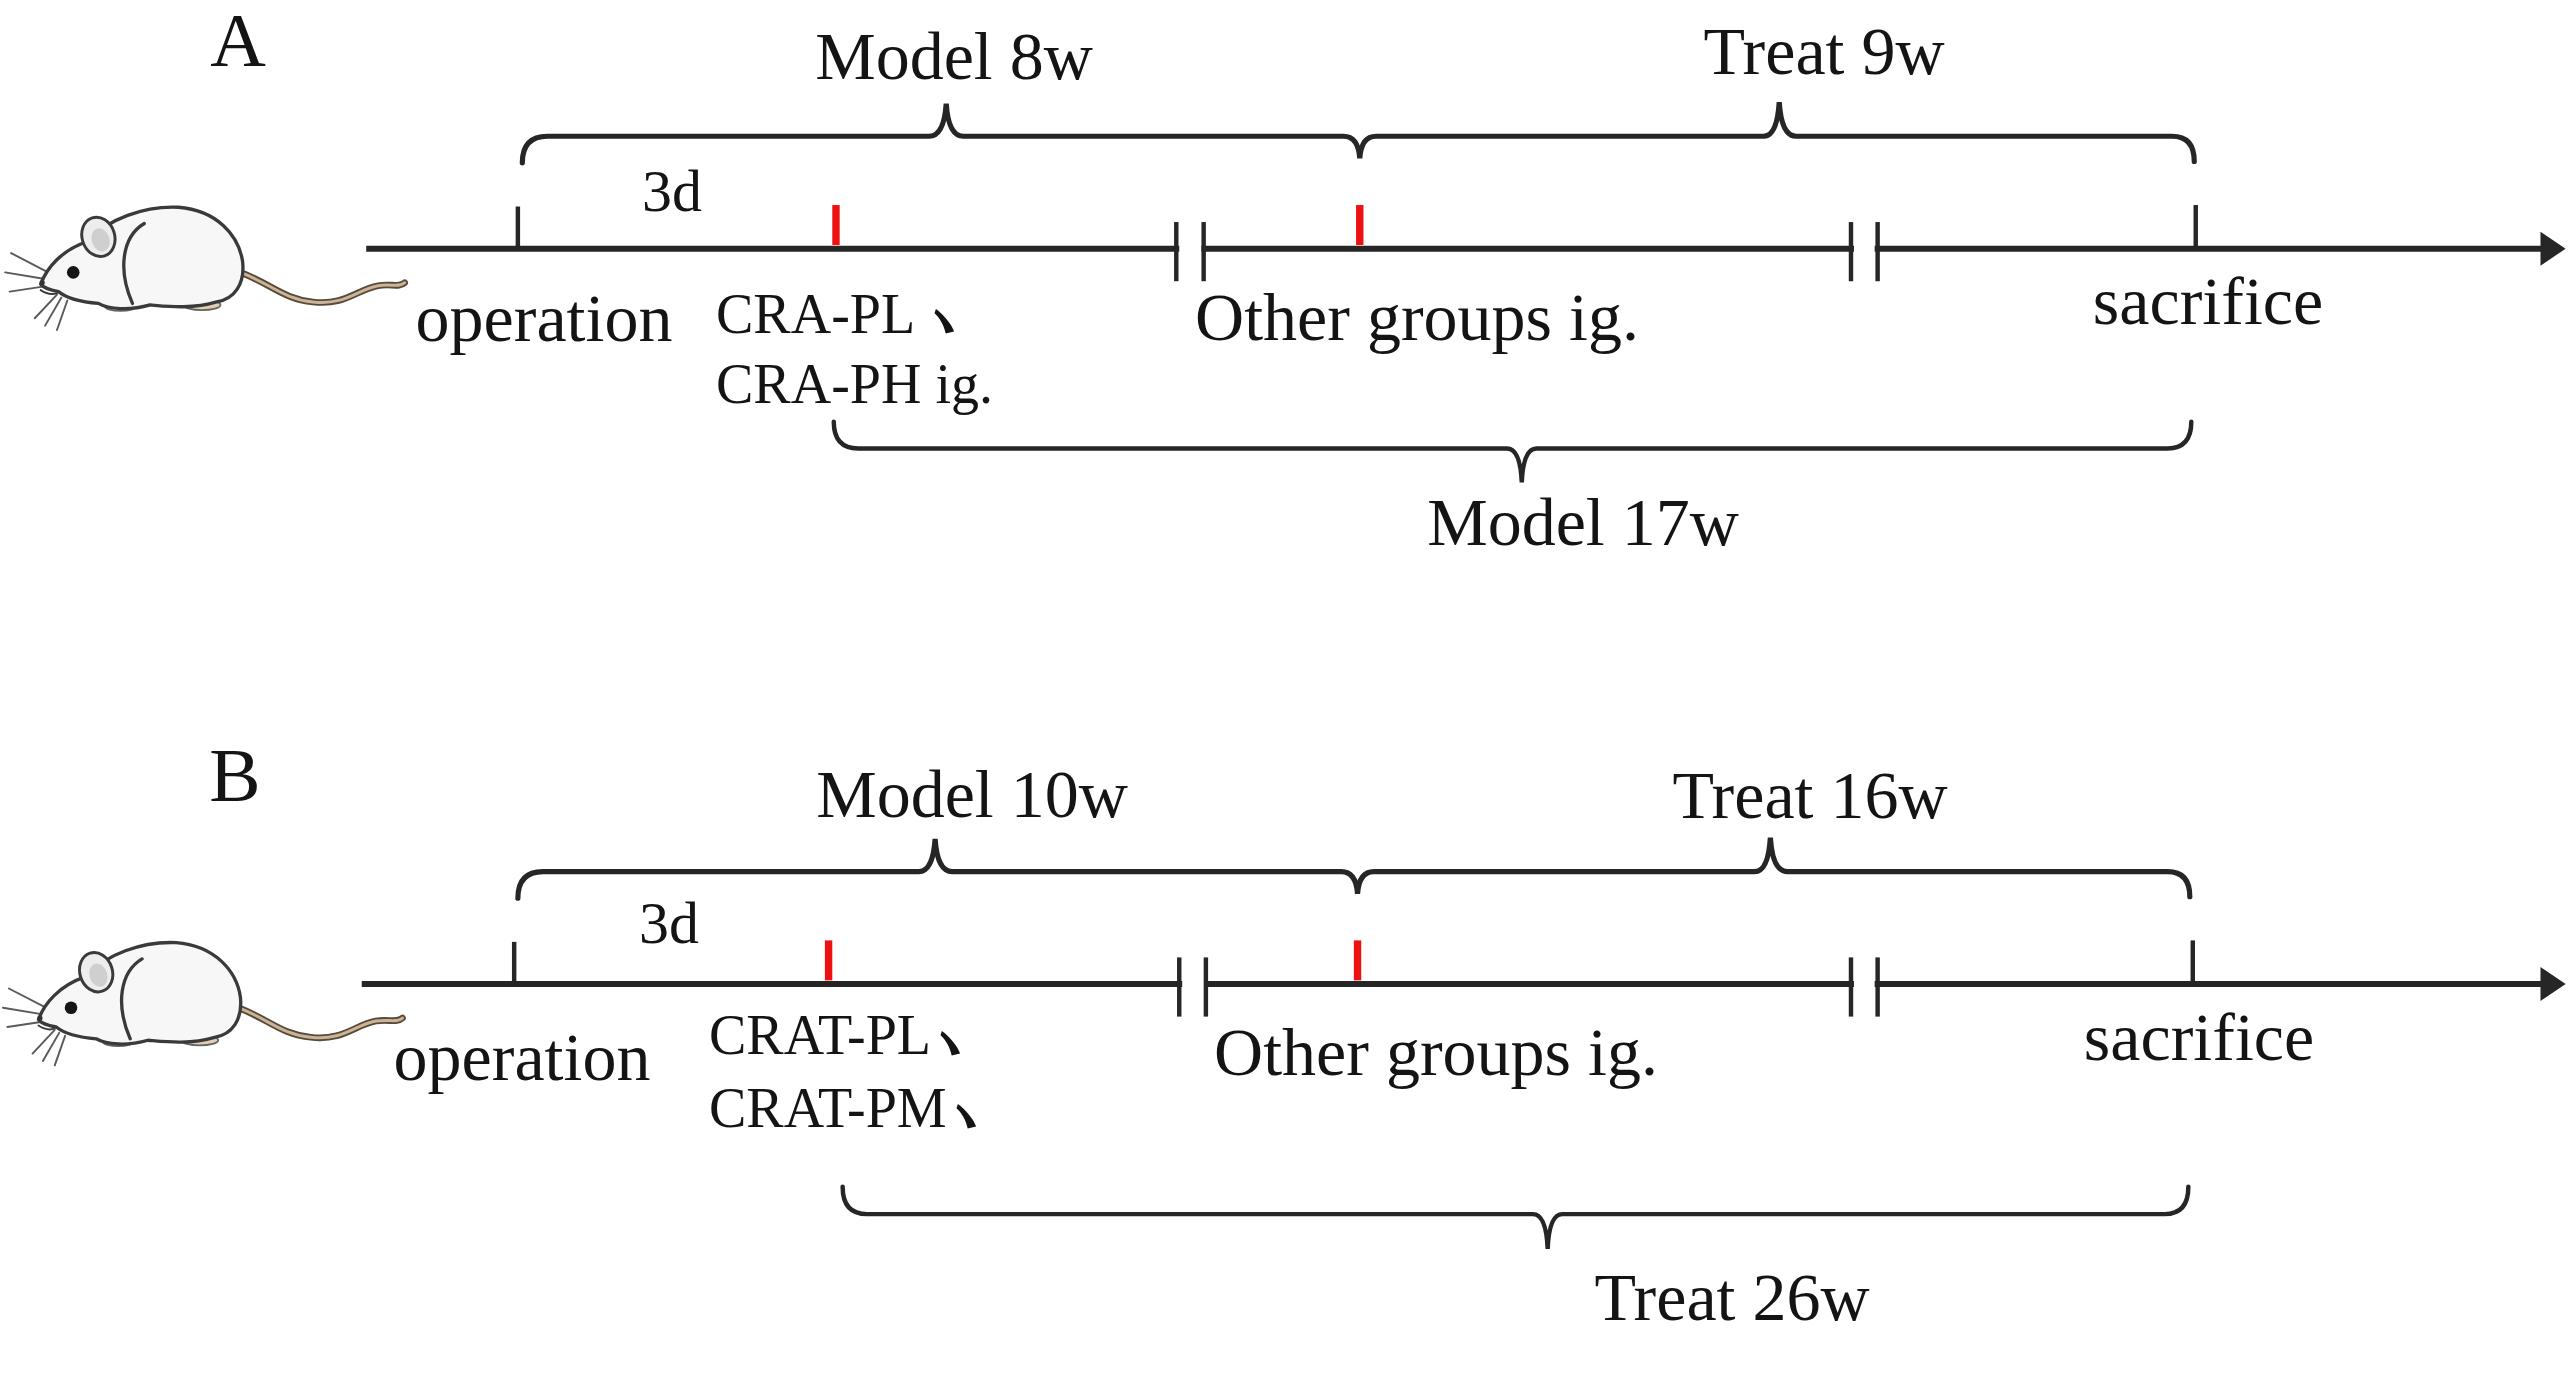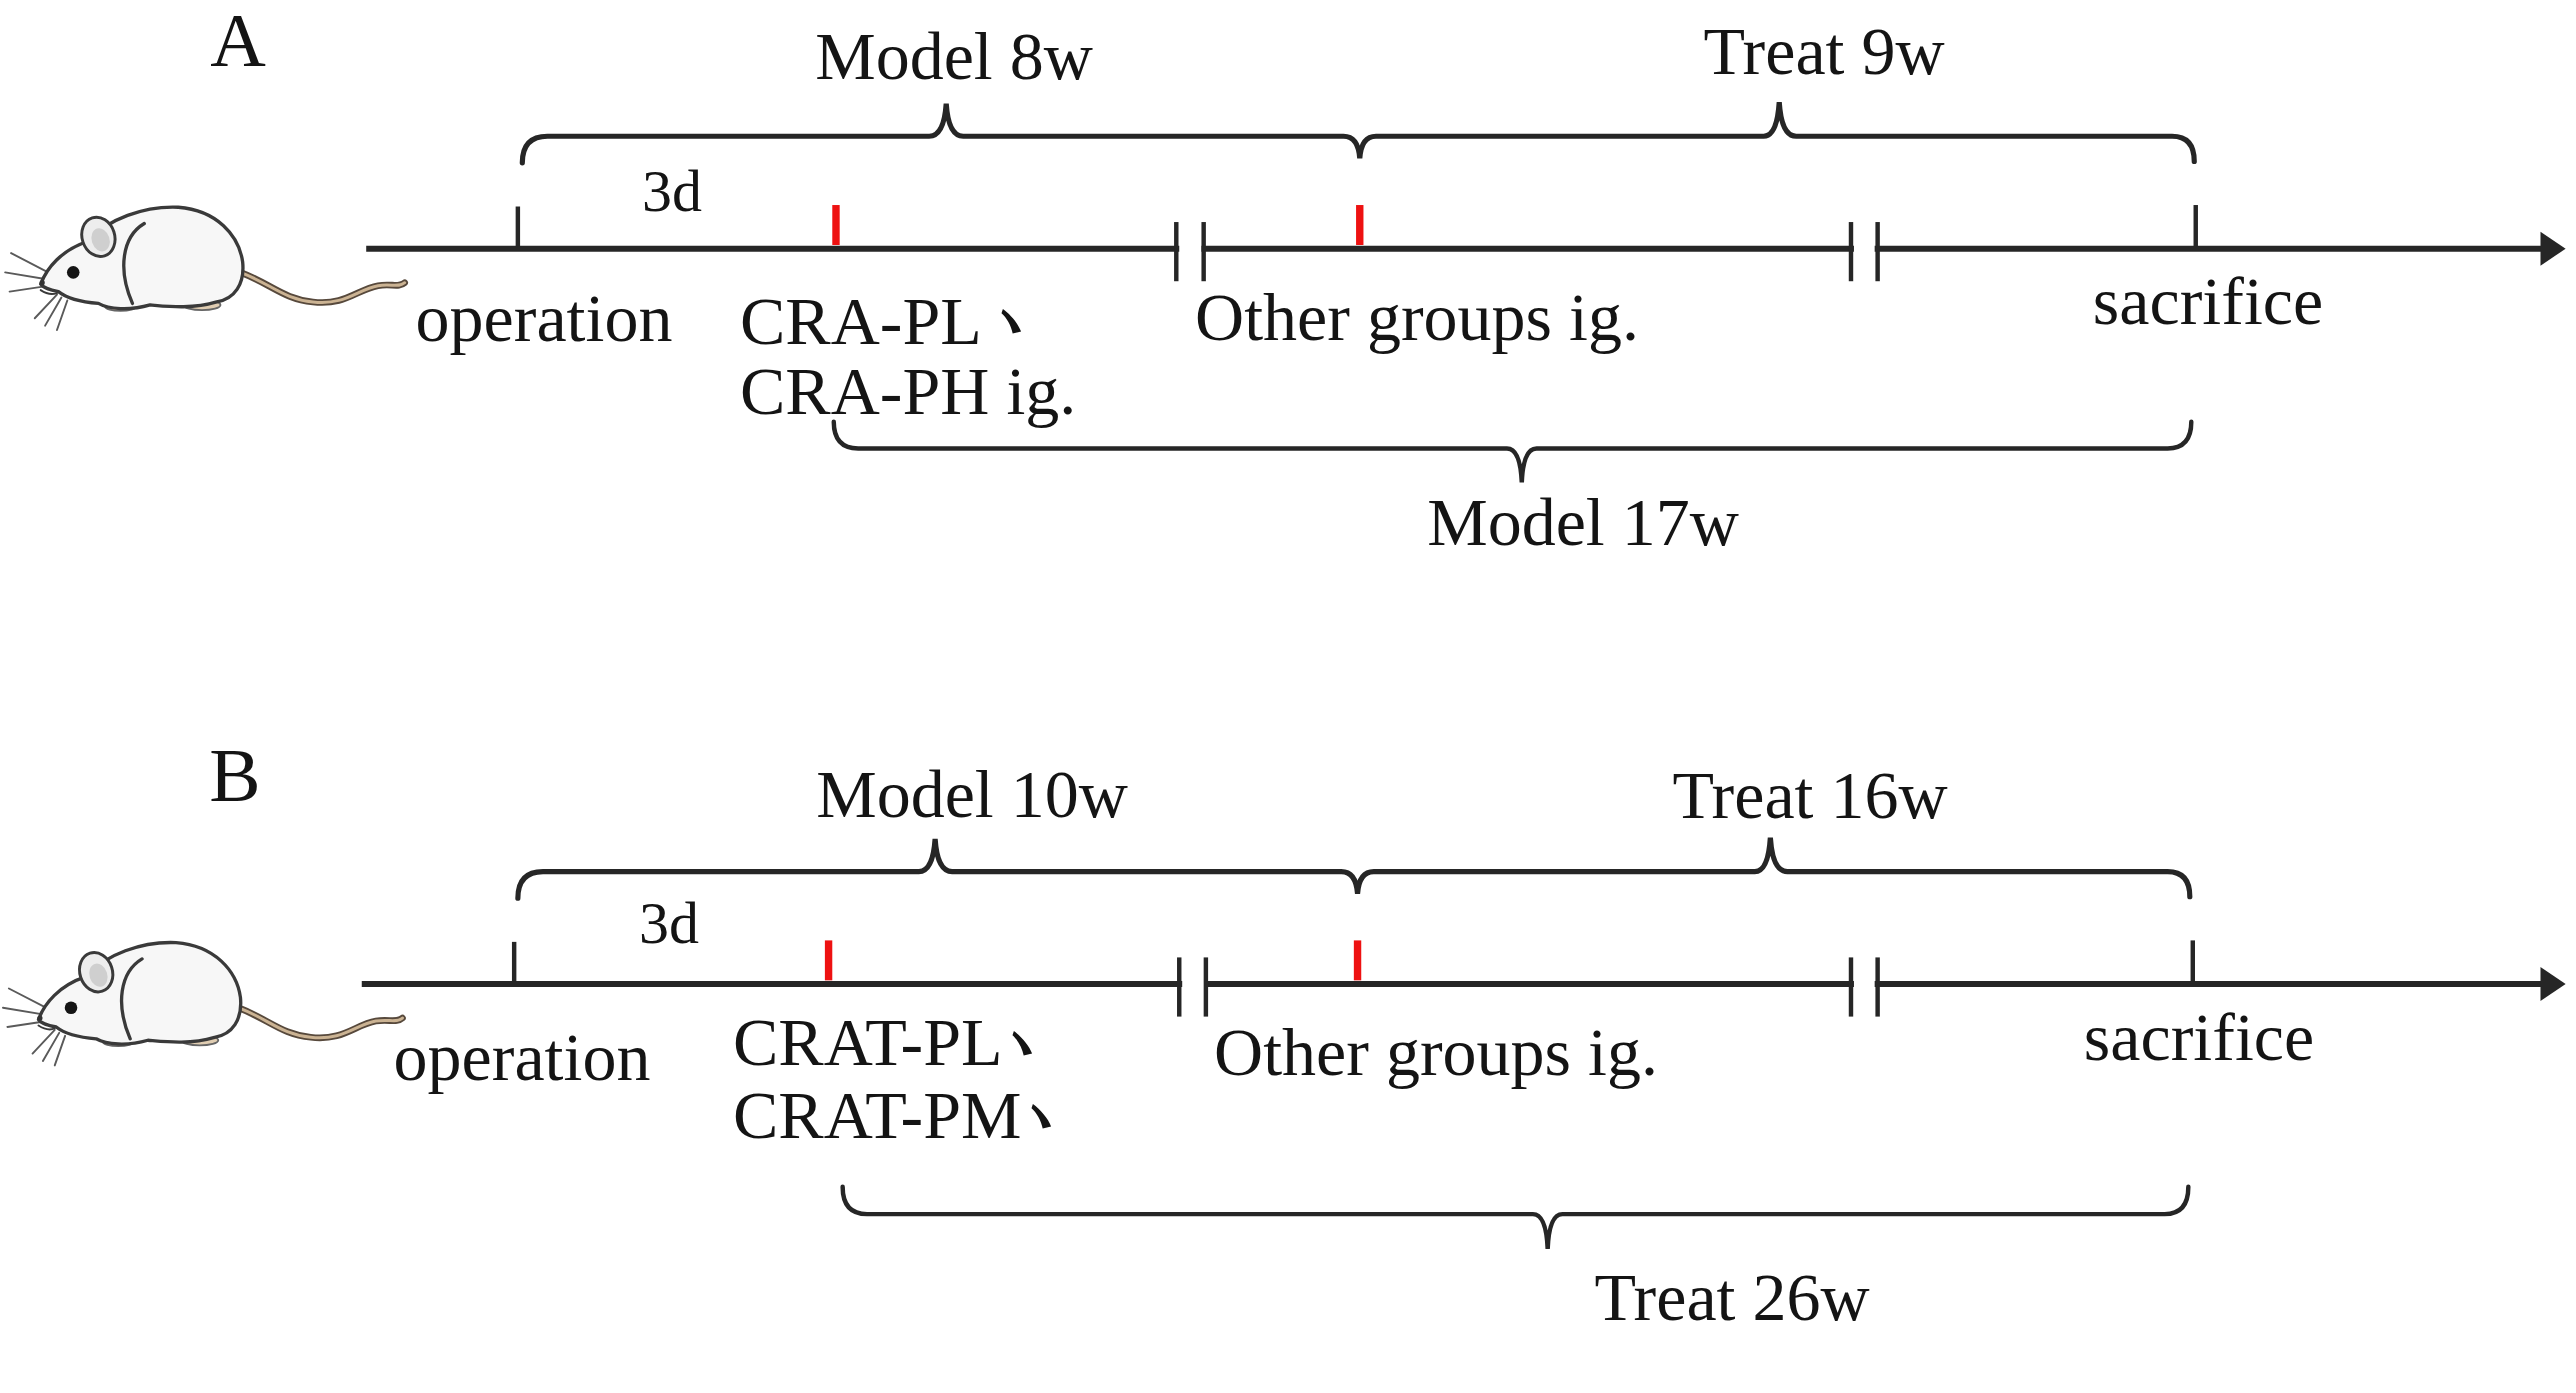--- a/index.html
+++ b/index.html
@@ -14,21 +14,21 @@
   .lbl{
     position:absolute;
     white-space:nowrap;
     line-height:1.0;
     color:#141414;
   }
   .center{transform:translateX(-50%);}
   .fs-letter{font-size:77px;}
   .fs-main{font-size:68px;}
   .fs-small{font-size:60px;}
-  .treat-block{position:absolute;font-size:68px;margin-left:24px;}
+  .treat-block{position:absolute;font-size:56px;}
   .treat-block .tline{display:flex;align-items:baseline;}
   .lh-a .tline{height:70px;}
   .lh-b .tline{height:73px;}
   svg.canvas{position:absolute;left:0;top:0;}
   .ideo-comma{
     width:28px;height:28px;
     display:inline-block;
     align-self:center;
     margin-top:7.4px;
   }

